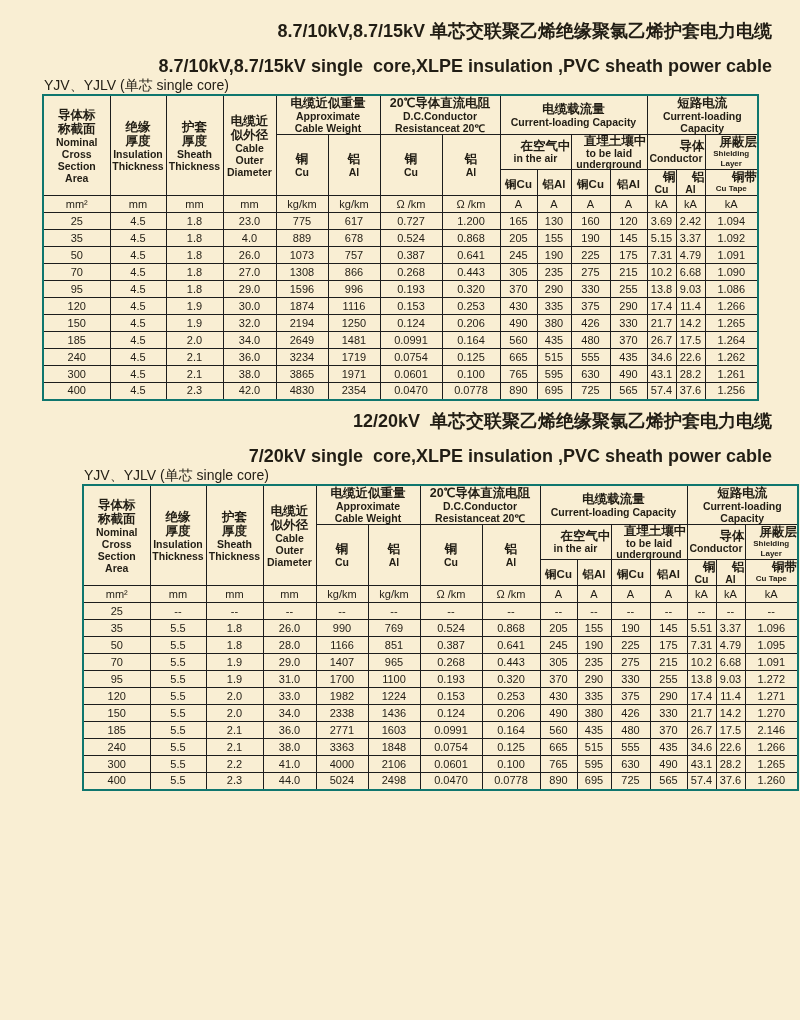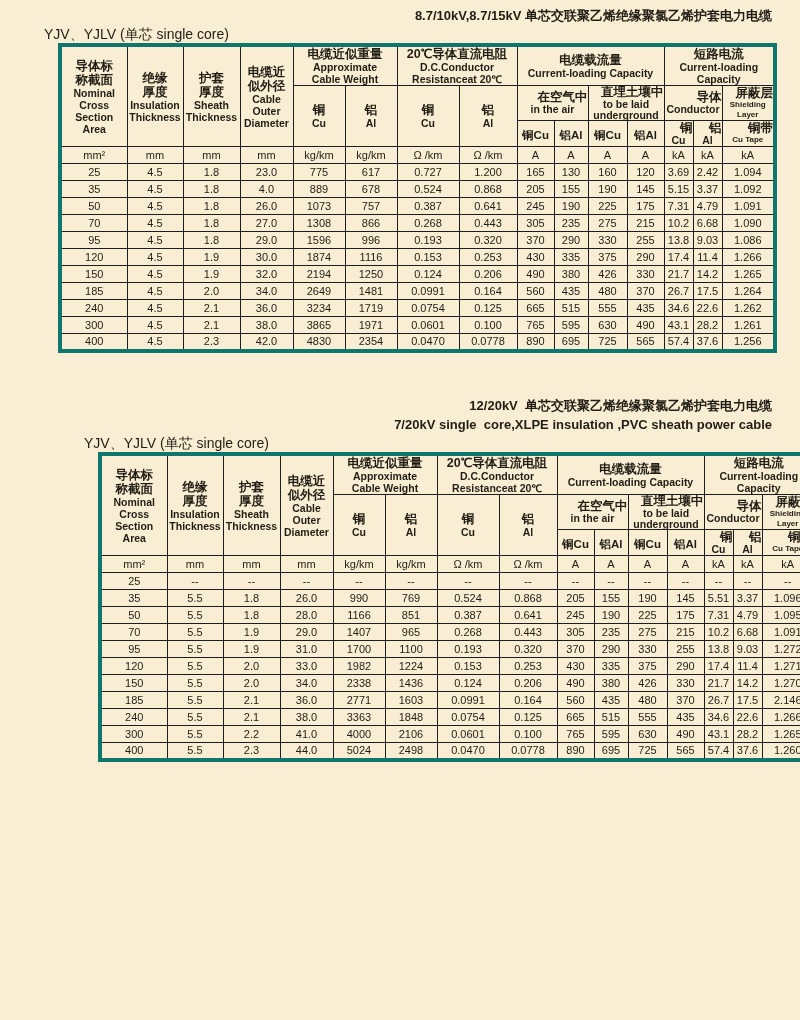--- a/index.html
+++ b/index.html
@@ -11,37 +11,37 @@
     position: relative;
     overflow: hidden;
   }
   .block { position: absolute; left: 42px; width: 730px; }
   #block1 { top: 6px; }
   #block2 { top: 396px; padding-left: 40px; }
 
   .title-zh, .title-en {
     text-align: right;
     font-weight: bold;
-    font-size: 13px;
+    font-size: 18px;
     line-height: 19px;
     white-space: pre-wrap;
+    margin-top: 16px;
   }
   .model-line {
     text-align: left;
     font-size: 14px;
     line-height: 18px;
     padding-left: 2px;
   }
 
   table.cable {
     border-collapse: collapse;
     table-layout: fixed;
     width: 594px;
-    border: 4px solid #0f766e;
-    margin-left: 16px;
+    border: 2px solid #0f766e;
   }
   table.cable th, table.cable td {
     border: 1px solid #1d1d1d;
     text-align: center;
     vertical-align: middle;
     padding: 0;
     overflow: hidden;
   }
   tr.h1 { height: 38px; }
   tr.h2 { height: 30px; }
@@ -55,20 +55,21 @@
   .en-tight { line-height: 10.5px; }
   .en-small { font-size: 8px; line-height: 10px; }
   .inline-pair { font-size: 11.5px; font-weight: bold; }
   .zh-compact { line-height: 13px; text-align: right; }
 </style>
 </head>
 <body>
 
 <div class="block" id="block1">
   <div class="title-zh">8.7/10kV,8.7/15kV 单芯交联聚乙烯绝缘聚氯乙烯护套电力电缆</div>
+  <div class="title-en">8.7/10kV,8.7/15kV single  core,XLPE insulation ,PVC sheath power cable</div>
   <div class="model-line">YJV、YJLV (单芯 single core)</div>
 
   <table class="cable">
     <colgroup>
       <col style="width:67px">
         <col style="width:56px">
         <col style="width:57px">
         <col style="width:53px">
       <col style="width:52px">
         <col style="width:52px">

